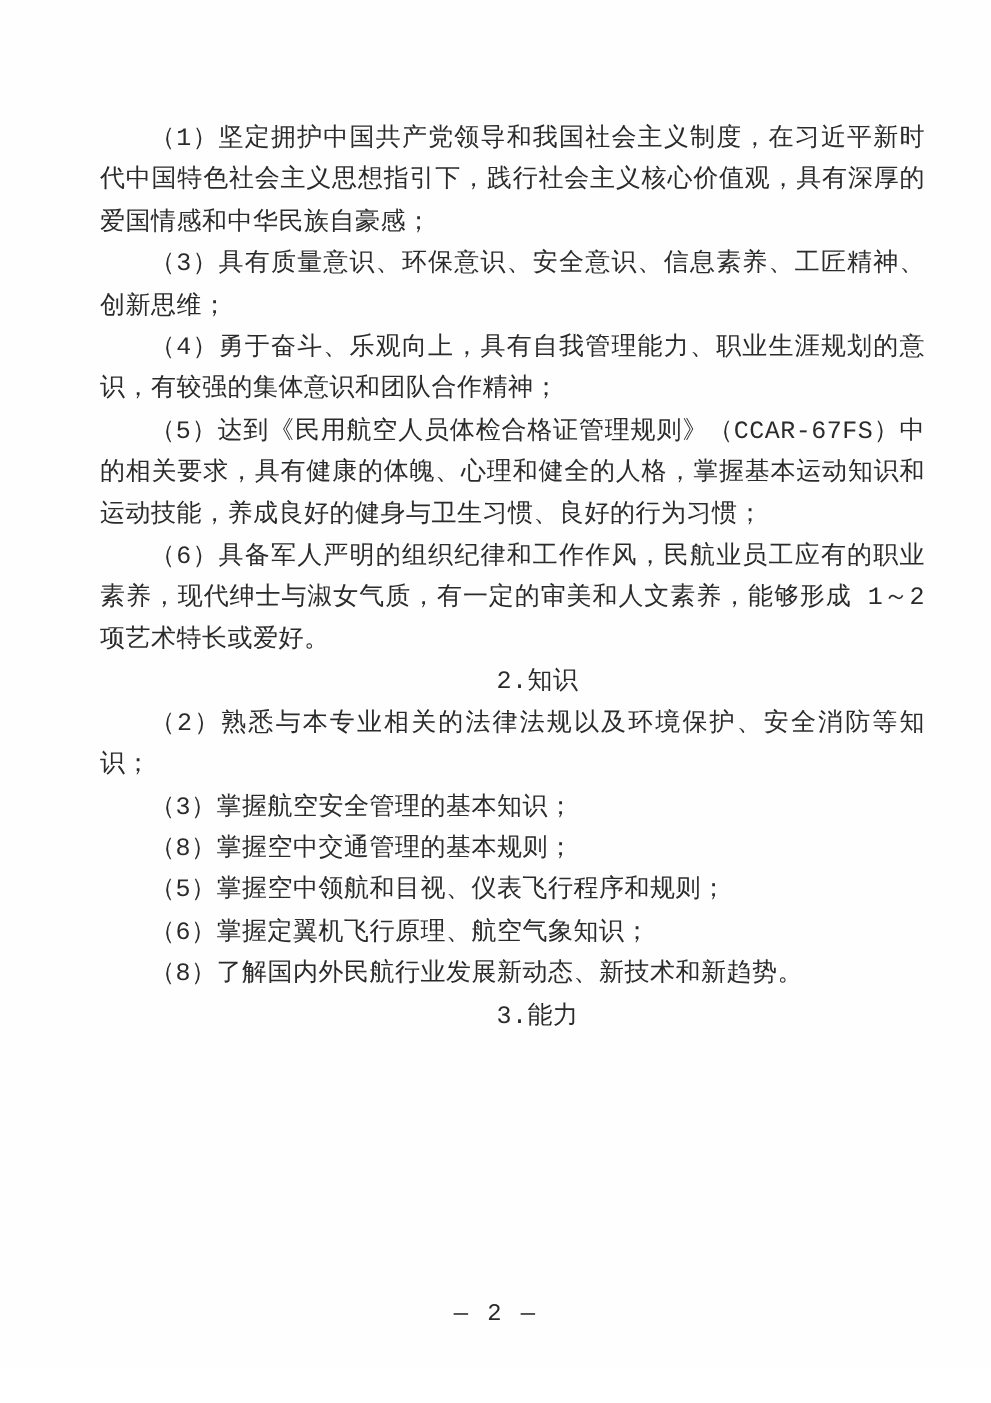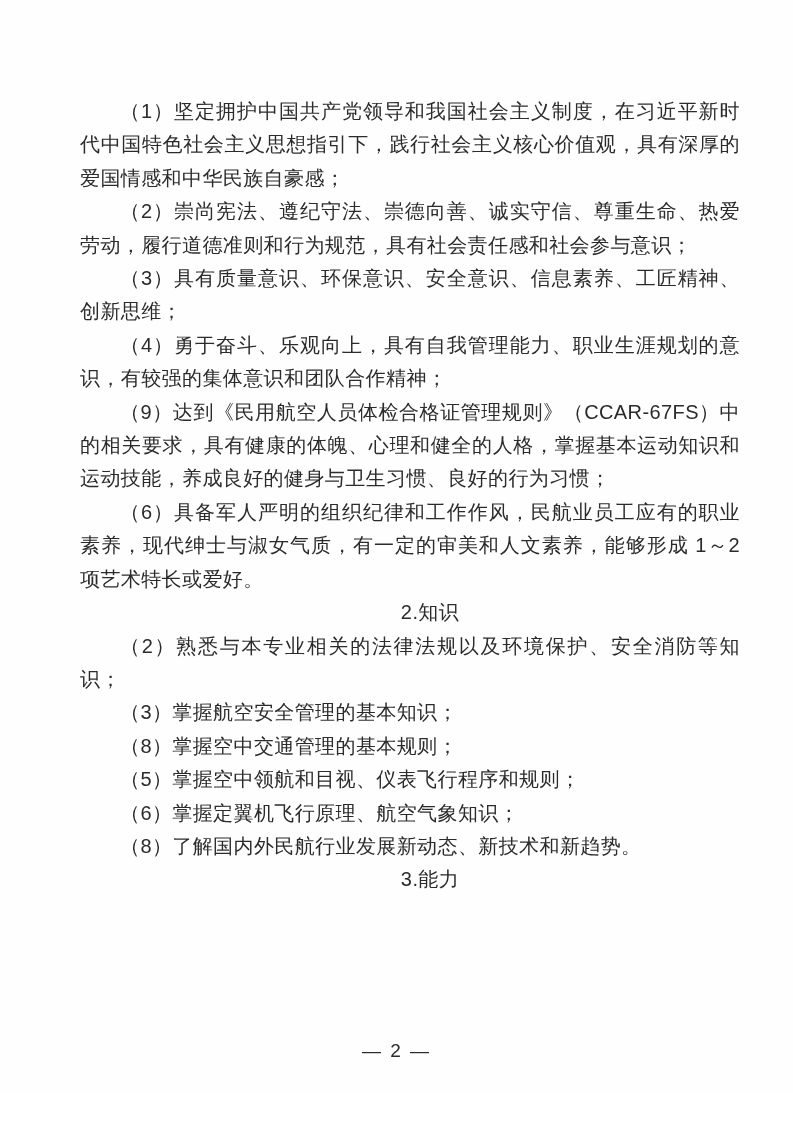--- a/index.html
+++ b/index.html
@@ -10,21 +10,21 @@
     width: 793px;
     height: 1122px;
     background: #ffffff;
     overflow: hidden;
   }
   .page {
     position: relative;
     width: 793px;
     height: 1094px;
     background: #fefefe;
-    font-family: Liberation Sans, sans-serif;
+    font-family: Liberation Mono, monospace;
     color: #2b2b2b;
     box-sizing: border-box;
   }
   .doc-body {
     position: absolute;
     top: 95px;
     left: 80px;
     width: 660px;
   }
   .doc-body p {
@@ -52,24 +52,23 @@
     letter-spacing: 2px;
     color: #2b2b2b;
   }
 </style>
 </head>
 <body>
 
 <div class="page">
   <main class="doc-body">
     <p>（1）坚定拥护中国共产党领导和我国社会主义制度，在习近平新时代中国特色社会主义思想指引下，践行社会主义核心价值观，具有深厚的爱国情感和中华民族自豪感；</p>
-    <p>（2）崇尚宪法、遵纪守法、崇德向善、诚实守信、尊重生命、热爱劳动，履行道德准则和行为规范，具有社会责任感和社会参与意识；</p>
     <p>（3）具有质量意识、环保意识、安全意识、信息素养、工匠精神、创新思维；</p>
     <p>（4）勇于奋斗、乐观向上，具有自我管理能力、职业生涯规划的意识，有较强的集体意识和团队合作精神；</p>
-    <p>（9）达到《民用航空人员体检合格证管理规则》（CCAR-67FS）中的相关要求，具有健康的体魄、心理和健全的人格，掌握基本运动知识和运动技能，养成良好的健身与卫生习惯、良好的行为习惯；</p>
+    <p>（5）达到《民用航空人员体检合格证管理规则》（CCAR-67FS）中的相关要求，具有健康的体魄、心理和健全的人格，掌握基本运动知识和运动技能，养成良好的健身与卫生习惯、良好的行为习惯；</p>
     <p>（6）具备军人严明的组织纪律和工作作风，民航业员工应有的职业素养，现代绅士与淑女气质，有一定的审美和人文素养，能够形成 1～2 项艺术特长或爱好。</p>
 
     <p class="section-heading">2.知识</p>
     <p>（2）熟悉与本专业相关的法律法规以及环境保护、安全消防等知识；</p>
     <p>（3）掌握航空安全管理的基本知识；</p>
     <p>（8）掌握空中交通管理的基本规则；</p>
     <p>（5）掌握空中领航和目视、仪表飞行程序和规则；</p>
     <p>（6）掌握定翼机飞行原理、航空气象知识；</p>
     <p>（8）了解国内外民航行业发展新动态、新技术和新趋势。</p>
 

